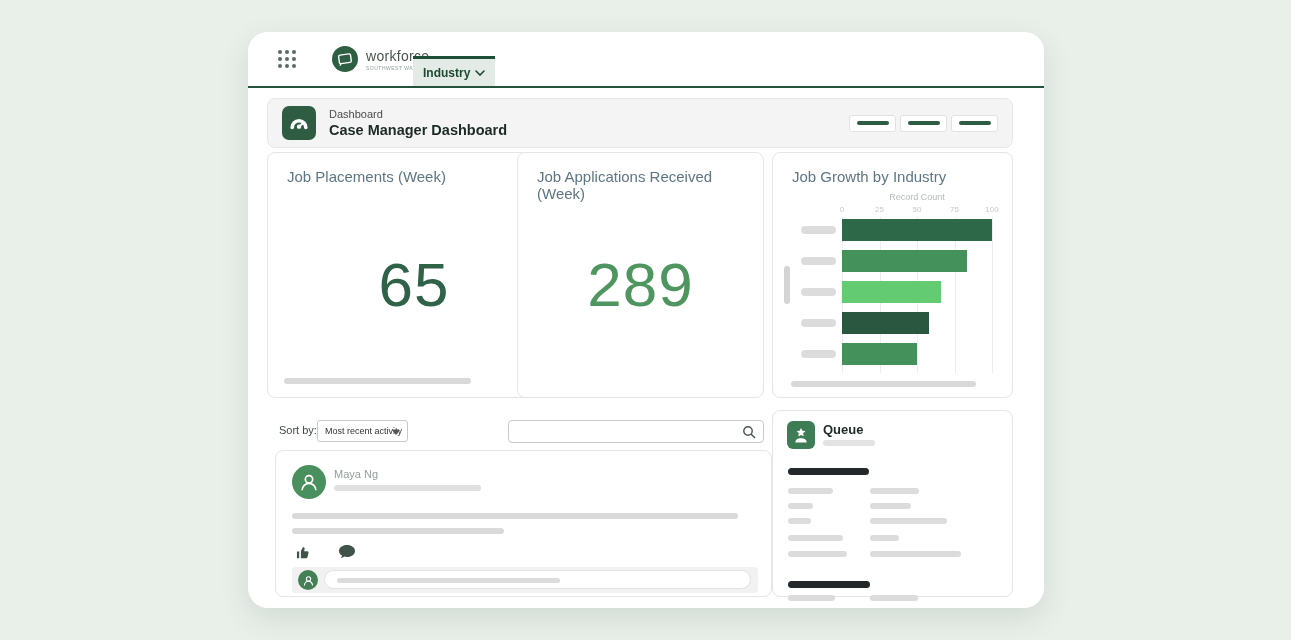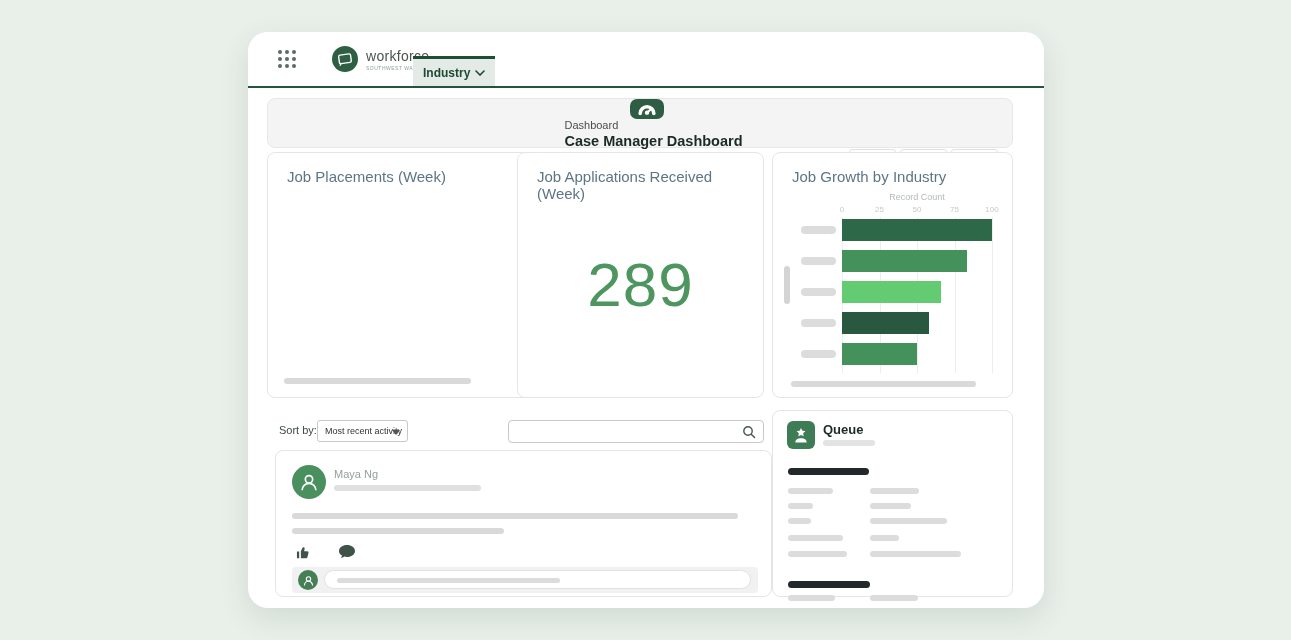--- a/index.html
+++ b/index.html
@@ -18,21 +18,21 @@
   .logo-circle { width:26px; height:26px; border-radius:50%; background:#2e5f43; display:flex; align-items:center; justify-content:center; }
   .logo-text { margin-left:8px; }
   .logo-name { font-size:14px; color:#4a554e; letter-spacing:.3px; }
   .logo-tag { font-size:5px; color:#90a198; letter-spacing:.5px; margin-top:1px; }
   .tab { position:absolute; left:165px; bottom:0; height:30px; min-width:72px; padding:0 10px;
     background:#e4eae6; border-top:3px solid #1d4f36; display:flex; align-items:center; justify-content:center;
     gap:5px; font-size:12px; font-weight:bold; color:#1d4a33; cursor:pointer; }
 
   
   .banner { position:absolute; left:19px; top:66px; width:746px; height:50px; background:#f4f4f4;
-    border:1px solid #e7e7e7; border-radius:8px; display:flex; align-items:center; padding-left:14px;flex-direction:column; }
+    border:1px solid #e7e7e7; border-radius:8px; display:flex; align-items:center; padding-left:14px; }
   .banner-icon { width:34px; height:34px; border-radius:7px; background:#2e5d44; display:flex; align-items:center; justify-content:center; }
   .banner-text { margin-left:13px; }
   .banner-type { font-size:11px; color:#4c4c4c; }
   .banner-title { font-size:14.5px; font-weight:bold; color:#1c2a25; margin-top:2px; }
   .banner-actions { margin-left:auto; margin-right:14px; display:flex; gap:4px; }
   .hbtn { width:47px; height:17px; background:#fff; border:1px solid #e2e2e2; border-radius:3px;
     display:flex; align-items:center; justify-content:center; cursor:pointer; }
   .hbtn i { display:block; width:32px; height:3.5px; background:#2e5d44; border-radius:2px; }
 
   
@@ -155,20 +155,21 @@
           <i></i>
         </button>
       <button class="hbtn">
           <i></i>
         </button>
     </div>
   </section>
 
   <section class="card card1">
     <div class="card-title">Job Placements (Week)</div>
+    <div class="metric-value" style="color: rgb(47, 98, 71);">65</div>
     <div class="skel card-foot-skel"></div>
   </section>
 
   <section class="card card2">
     <div class="card-title">Job Applications Received (Week)</div>
     <div class="metric-value" style="color: rgb(78, 149, 96);">289</div>
   </section>
 
   <section class="card card3">
     <div class="card-title">Job Growth by Industry</div>

